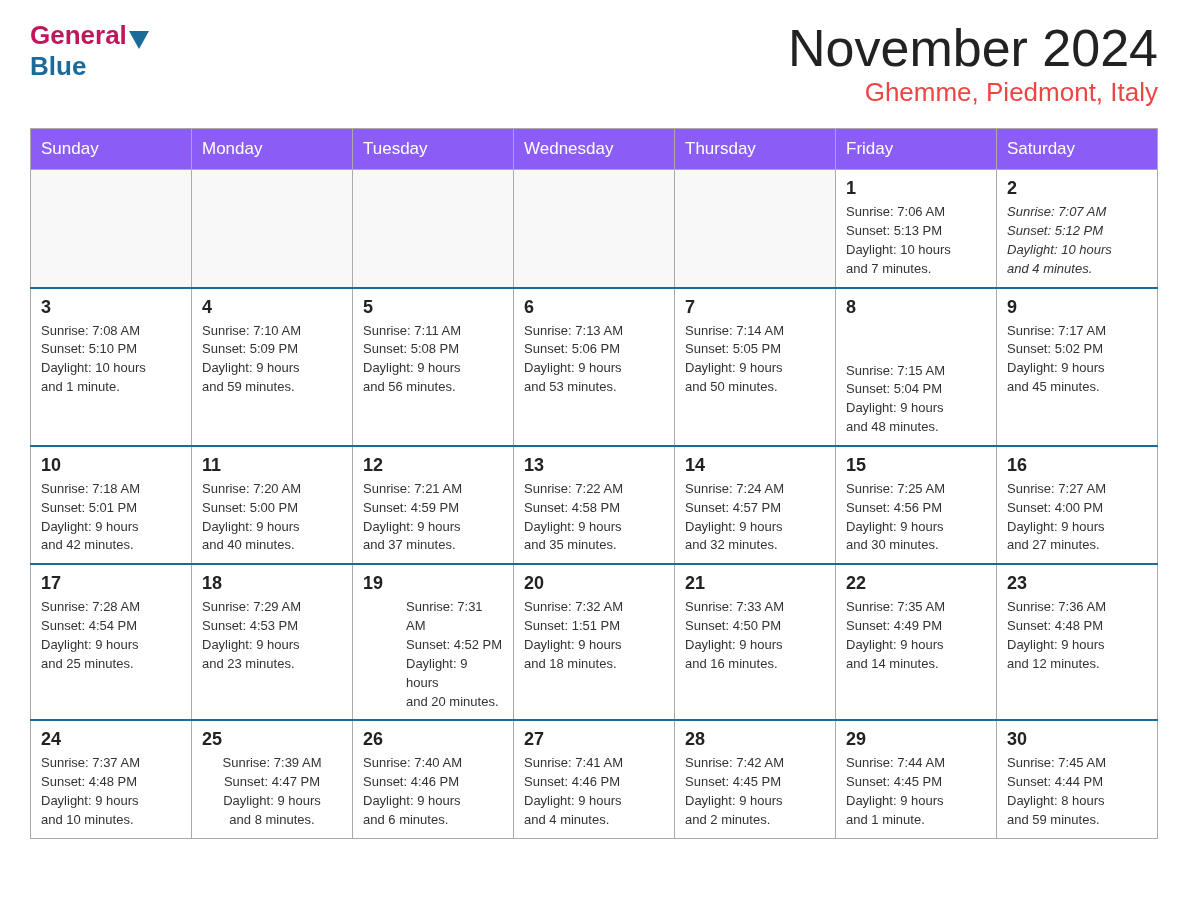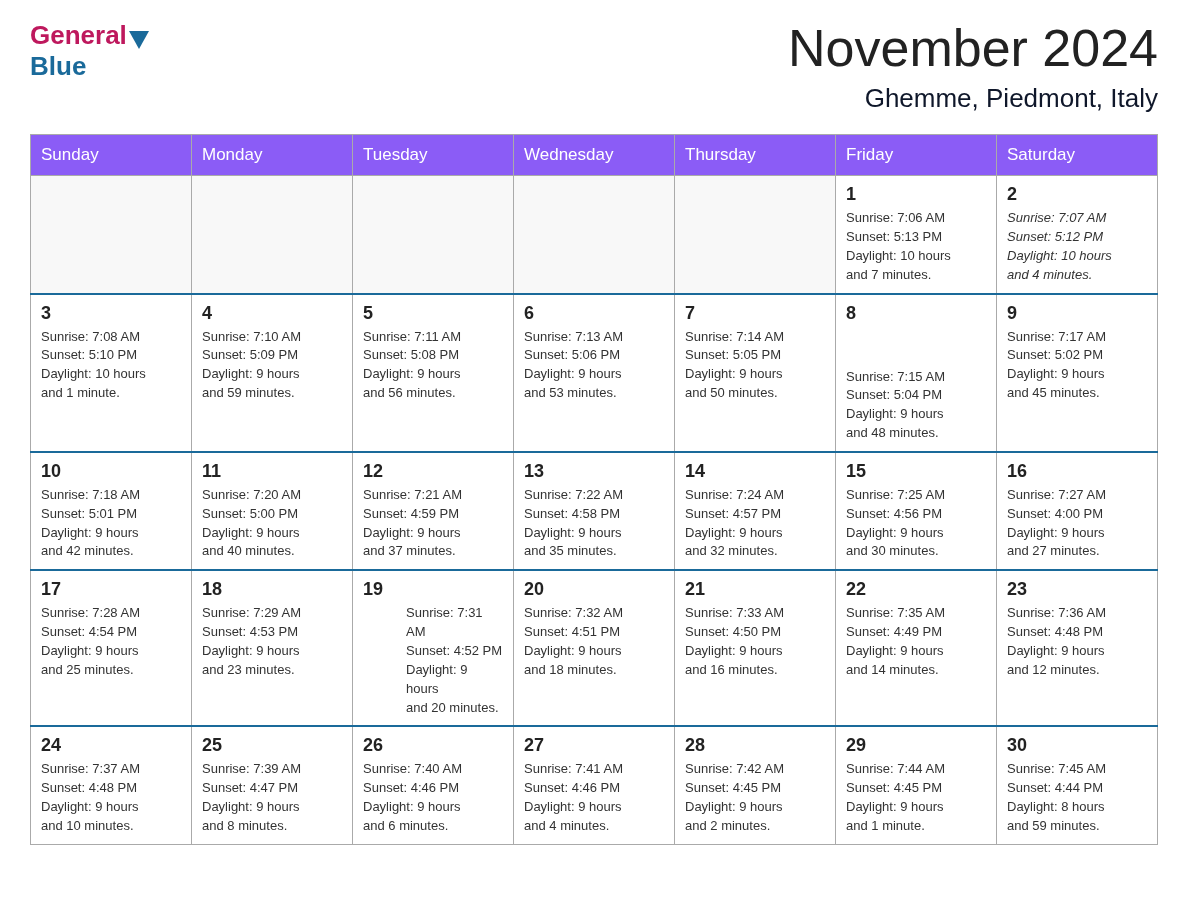--- a/index.html
+++ b/index.html
@@ -48,22 +48,21 @@
       text-align: right;
     }
     .main-title {
       font-size: 52px;
       font-weight: normal;
       color: #222;
       line-height: 1.1;
     }
     .subtitle {
       font-size: 26px;
-      color: #0f172a;
-      margin-top: 6px;
+      color: #ef4444;
     }
     .calendar {
       width: 100%;
       border-collapse: collapse;
       border: 1px solid #aaa;
     }
     .calendar th {
       background: #8b5cf6;
       color: #fff;
       font-size: 17px;
@@ -270,21 +269,21 @@
         <td>
           <span class="day-num">19</span>
           <div class="day-info" style="white-space: pre-line; margin-left: 43px;">Sunrise: 7:31 AM
 Sunset: 4:52 PM
 Daylight: 9 hours
 and 20 minutes.</div>
         </td>
         <td>
           <span class="day-num">20</span>
           <div class="day-info" style="white-space: pre-line;">Sunrise: 7:32 AM
-Sunset: 4:51 PM
+Sunset: 1:51 PM
 Daylight: 9 hours
 and 18 minutes.</div>
         </td>
         <td>
           <span class="day-num">21</span>
           <div class="day-info" style="white-space: pre-line;">Sunrise: 7:33 AM
 Sunset: 4:50 PM
 Daylight: 9 hours
 and 16 minutes.</div>
         </td>
@@ -306,21 +305,21 @@
       <tr class="row-divider">
         <td>
           <span class="day-num">24</span>
           <div class="day-info" style="white-space: pre-line;">Sunrise: 7:37 AM
 Sunset: 4:48 PM
 Daylight: 9 hours
 and 10 minutes.</div>
         </td>
         <td>
           <span class="day-num">25</span>
-          <div class="day-info" style="white-space: pre-line;">Sunrise: 7:39 AM
+          <div class="day-info" style="white-space: pre-line; text-align: center;">Sunrise: 7:39 AM
 Sunset: 4:47 PM
 Daylight: 9 hours
 and 8 minutes.</div>
         </td>
         <td>
           <span class="day-num">26</span>
           <div class="day-info" style="white-space: pre-line;">Sunrise: 7:40 AM
 Sunset: 4:46 PM
 Daylight: 9 hours
 and 6 minutes.</div>

